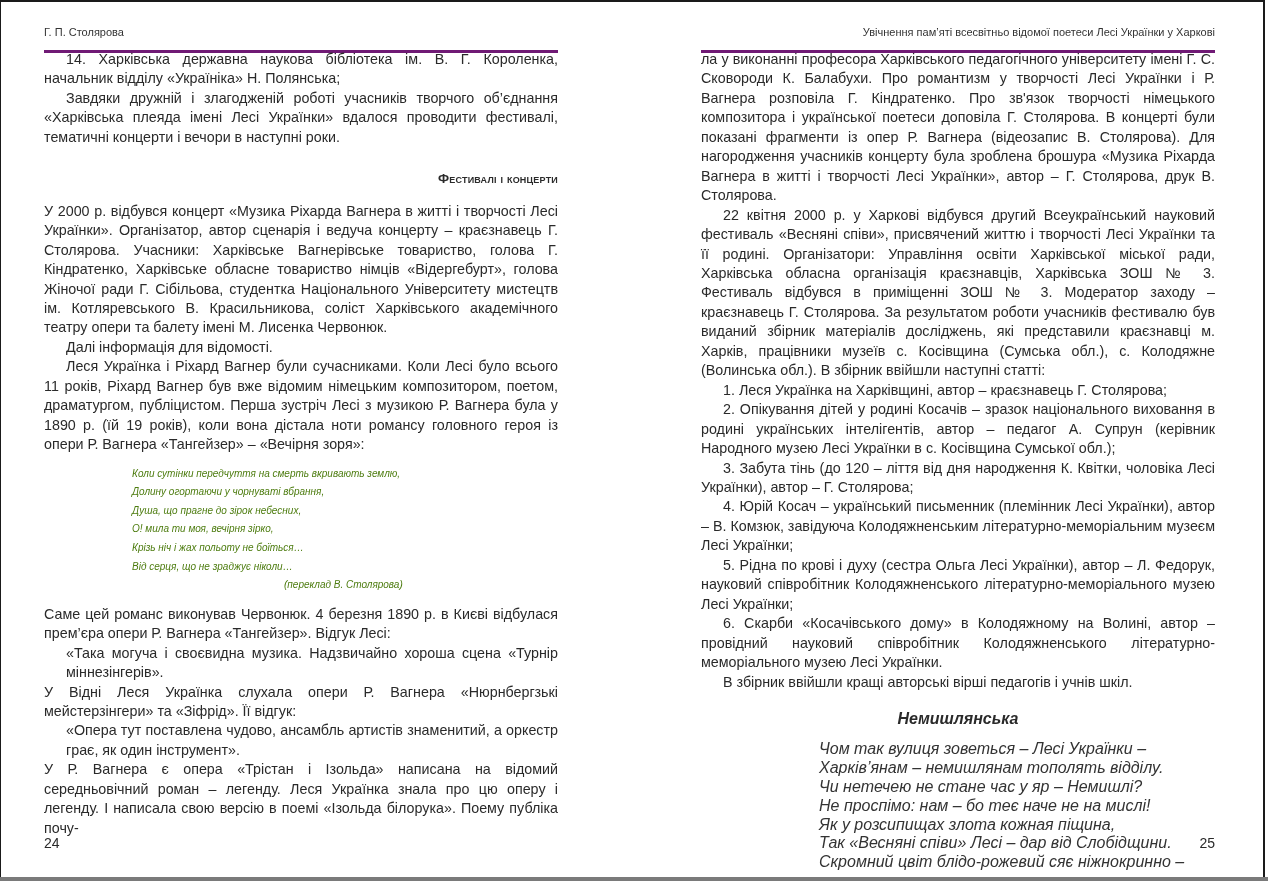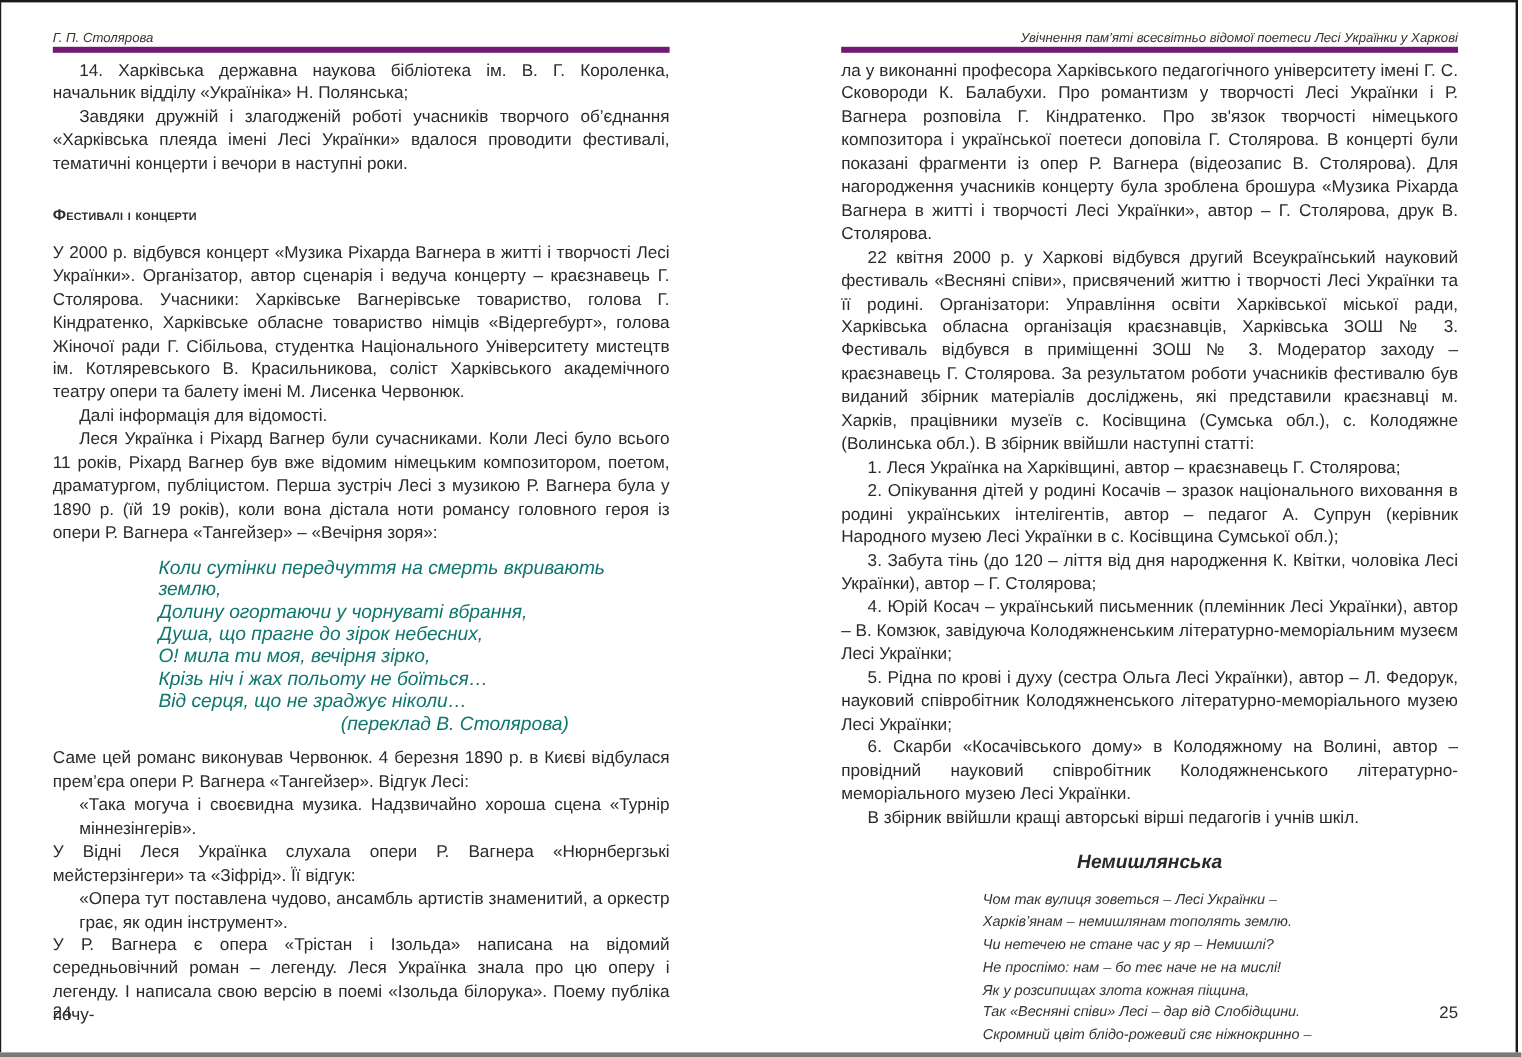--- a/index.html
+++ b/index.html
@@ -12,37 +12,37 @@
     position: absolute; left: 0; top: 0; width: 1265px; height: 877px;
     border-top: 2px solid #1a1a1a; border-left: 1px solid #1a1a1a; border-right: 2px solid #1a1a1a;
     box-sizing: border-box;
   }
   .bottom-bar { position: absolute; left: 0; top: 877px; width: 1268px; height: 4px; background: #7a7a7a; }
   .page { position: absolute; top: 0; width: 514px; height: 881px; }
   .page.left { left: 44px; }
   .page.right { left: 701px; }
   .running-head {
     position: absolute; top: 26px; left: 0; width: 100%;
-    font-size: 11px; font-style: italic; color: #333;
-    padding-bottom: 1px; border-bottom: 5px solid #701a75;
+    font-size: 11px; color: #333;
+    padding-bottom: 12px; border-bottom: 3px solid #701a75;
   }
   .page.right .running-head { text-align: right; }
   .body { position: absolute; top: 50px; left: 0; width: 100%; font-size: 14.3px; line-height: 19.45px; }
   .page.right .body { top: 50px; }
   p { margin: 0; text-align: justify; }
   p.ind { text-indent: 22px; }
   .heading {
     font-weight: bold; font-size: 13px; margin: 22px 0 13px 0;
-    font-variant: small-caps; letter-spacing: 0.2px;
+    font-variant: small-caps; letter-spacing: 0.2px; text-align: right;
   }
-  .poem { margin: 10px 0 10px 88px; font-style: italic; font-size: 16px; line-height: 18.6px; color: #0f766e; }
+  .poem { margin: 10px 0 10px 88px; font-style: italic; font-size: 10px; line-height: 18.6px; color: #4d7c0f; }
   .poem .credit { padding-left: 152px; }
   .quote { padding-left: 22px; text-align: justify; }
   .poem-title { text-align: center; font-weight: bold; font-style: italic; font-size: 16px; margin: 17px 0 12px 0; }
-  .poem2 { margin-left: 118px; font-style: italic; font-size: 12px; line-height: 18.8px; color: #333; }
+  .poem2 { margin-left: 118px; font-style: italic; font-size: 16px; line-height: 18.8px; color: #333; }
   .pagenum { position: absolute; top: 835px; font-size: 14px; }
   .page.left .pagenum { left: 0; }
   .page.right .pagenum { right: 0; }
   .line { display: block; }
 </style>
 </head>
 <body>
 
 <div class="frame"></div>
 <div class="bottom-bar"></div>
@@ -82,21 +82,21 @@
     <p class="ind">1. Леся Українка на Харківщині, автор – краєзнавець Г. Столярова;</p>
     <p class="ind">2. Опікування дітей у родині Косачів – зразок національного виховання в родині українських інтелігентів, автор – педагог А. Супрун (керівник Народного музею Лесі Українки в с. Косівщина Сумської обл.);</p>
     <p class="ind">3. Забута тінь (до 120 – ліття від дня народження К. Квітки, чоловіка Лесі Українки), автор – Г. Столярова;</p>
     <p class="ind">4. Юрій Косач – український письменник (племінник Лесі Українки), автор – В. Комзюк, завідуюча Колодяжненським літературно-меморіальним музеєм Лесі Українки;</p>
     <p class="ind">5. Рідна по крові і духу (сестра Ольга Лесі Українки), автор – Л. Федорук, науковий співробітник Колодяжненського літературно-меморіального музею Лесі Українки;</p>
     <p class="ind">6. Скарби «Косачівського дому» в Колодяжному на Волині, автор – провідний науковий співробітник Колодяжненського літературно-меморіального музею Лесі Українки.</p>
     <p class="ind">В збірник ввійшли кращі авторські вірші педагогів і учнів шкіл.</p>
     <div class="poem-title">Немишлянська</div>
     <div class="poem2">
       <span class="line">Чом так вулиця зоветься – Лесі Українки –</span>
-      <span class="line">Харків’янам – немишлянам тополять землю.</span>
+      <span class="line">Харків’янам – немишлянам тополять відділу.</span>
       <span class="line">Чи нетечею не стане час у яр – Немишлі?</span>
       <span class="line">Не проспімо: нам – бо теє наче не на мислі!</span>
       <span class="line">Як у розсипищах злота кожная піщина,</span>
       <span class="line">Так «Весняні співи» Лесі – дар від Слобідщини.</span>
       <span class="line">Скромний цвіт блідо-рожевий сяє ніжнокринно –</span>
     </div>
   </div>
   <div class="pagenum">25</div>
 </div>
 

